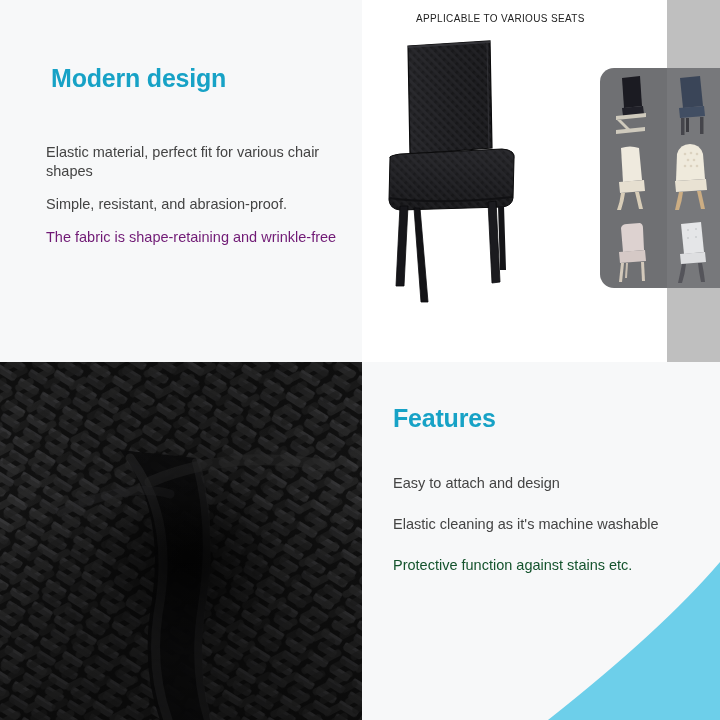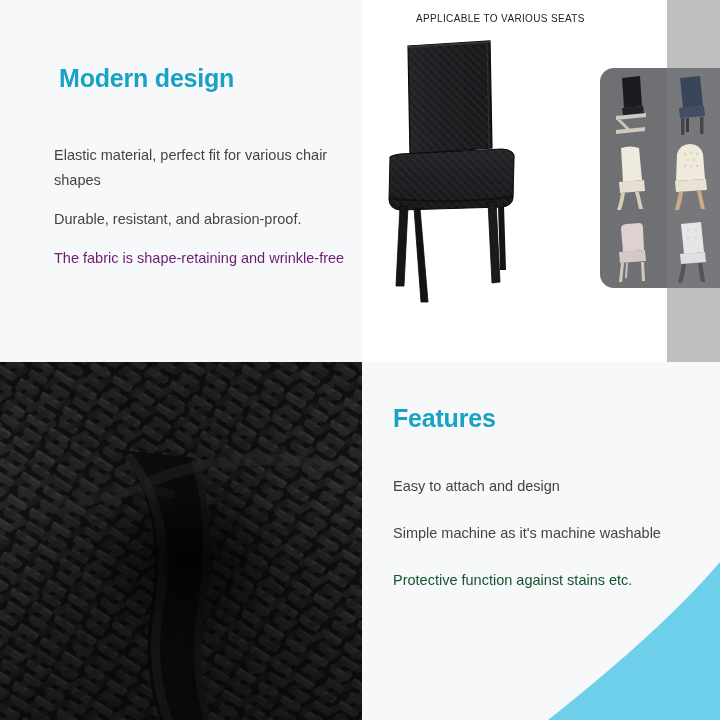--- a/index.html
+++ b/index.html
@@ -17,21 +17,21 @@
     width: 720px;
     height: 720px;
     overflow: hidden;
     background: #f7f8f9;
   }
 
   
   .quad {
     position: absolute;
   }
-  #quad-top-left   { left: 12px;     top: 0;     width: 362px; height: 440px; background: #f7f8f9; }
+  #quad-top-left   { left: 4px;     top: 0;     width: 362px; height: 440px; background: #f7f8f9; }
   #quad-top-right  { left: 362px; top: 0;     width: 358px; height: 362px; background: #ffffff; }
   #quad-bot-left   { left: 0;     top: 362px; width: 362px; height: 358px; background: #111111; }
   #quad-bot-right  { left: 362px; top: 362px; width: 358px; height: 358px; background: #f7f8f9; }
 
   
   .heading {
     position: absolute;
     font-size: 25px;
     font-weight: bold;
     color: #17a2c6;
@@ -43,21 +43,21 @@
 
   .bullet-list {
     position: absolute;
     margin: 0;
     padding: 0;
     list-style: none;
   }
   .bullet-list li {
     color: #444444;
     font-size: 14.5px;
-    line-height: 25px;
+    line-height: 19px;
   }
   #modern-list   { left: 42px;  top: 143px; width: 292px; }
   #modern-list li { margin-bottom: 14px; }
   #features-list { left: 393px; top: 474px; width: 320px; }
   #features-list li { margin-bottom: 22px; }
 
   
   #seats-label {
     position: absolute;
     left: 416px;
@@ -134,21 +134,21 @@
 </style>
 </head>
 <body>
 
 <div id="poster">
 
   <div class="quad" id="quad-top-left">
     <div class="heading" id="modern-heading" style="color: rgb(23, 162, 198);">Modern design</div>
     <ul class="bullet-list" id="modern-list">
       <li style="color: rgb(68, 68, 68);">Elastic material, perfect fit for various chair shapes</li>
-      <li style="color: rgb(68, 68, 68);">Durable, resistant, and abrasion-proof.</li>
+      <li style="color: rgb(68, 68, 68);">Simple, resistant, and abrasion-proof.</li>
       <li style="color: #701a75;">The fabric is shape-retaining and wrinkle-free</li>
     </ul>
   </div>
 
   <div class="quad" id="quad-top-right">
   </div>
 
   <div id="side-band" style="background: rgb(191, 191, 191);"></div>
 
   <div id="seats-label">APPLICABLE TO VARIOUS SEATS</div>
@@ -331,21 +331,21 @@
       </svg>
     </div>
   </div>
 
   <div class="quad" id="quad-bot-right"></div>
 
   <div class="heading" id="features-heading" style="color: rgb(23, 162, 198);">Features</div>
 
   <ul class="bullet-list" id="features-list">
     <li style="color: rgb(68, 68, 68);">Easy to attach and design</li>
-    <li style="color: rgb(68, 68, 68);">Simple machine as it's machine washable</li>
+    <li style="color: rgb(68, 68, 68);">Elastic cleaning as it's machine washable</li>
     <li style="color: #14532d;">Protective function against stains etc.</li>
   </ul>
 
   <div id="cyan-wedge">
     <svg viewBox="0 0 358 358" xmlns="http://www.w3.org/2000/svg">
       <path id="wedgePath" d="M358,200 Q300,268 186,358 L358,358 Z" fill="#6dcfea"></path>
     </svg>
   </div>
 
 </div>

